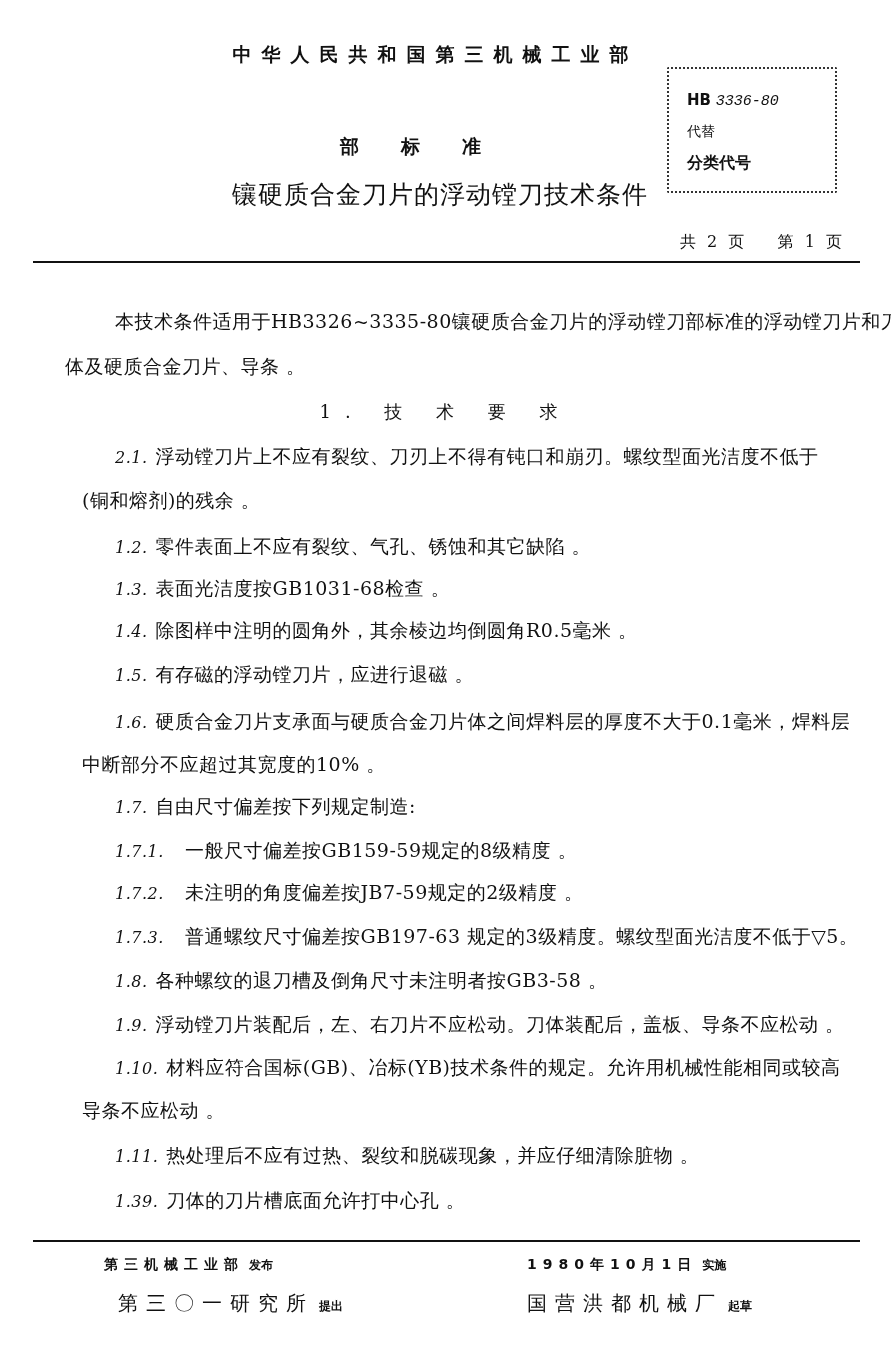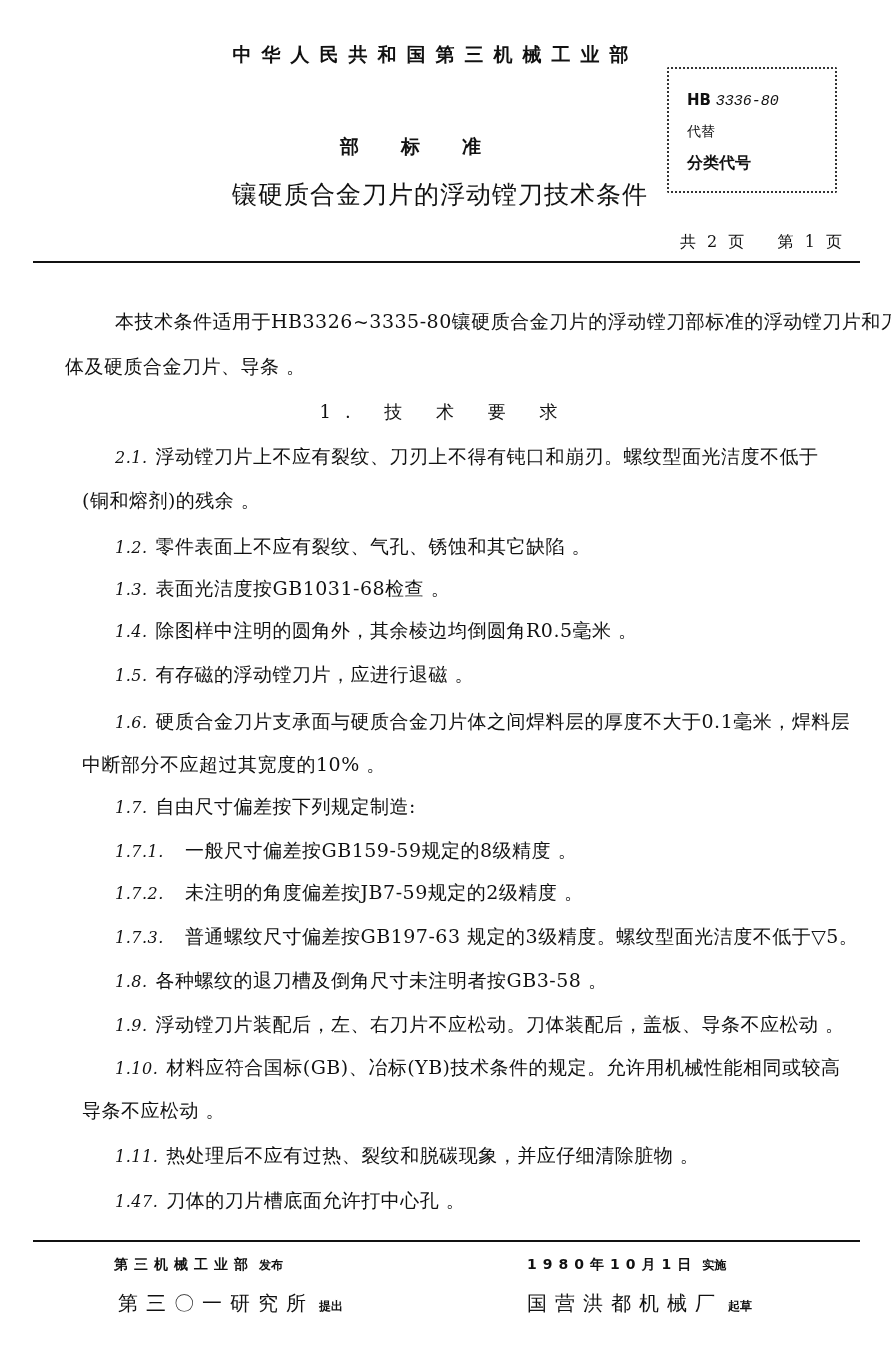--- a/index.html
+++ b/index.html
@@ -113,26 +113,26 @@
 </div>
 <div class="abs para" style="top:1055px;left:115px">
   <span class="num">1.10.</span><span>材料应符合国标(GB)、冶标(YB)技术条件的规定。允许用机械性能相同或较高</span>
 </div>
 <div class="abs para" style="top:1098px;left:82px">导条不应松动 。</div>
 
 <div class="abs para" style="top:1143px;left:115px">
   <span class="num">1.11.</span><span>热处理后不应有过热、裂纹和脱碳现象，并应仔细清除脏物 。</span>
 </div>
 <div class="abs para" style="top:1188px;left:115px">
-  <span class="num">1.47.</span><span>刀体的刀片槽底面允许打中心孔 。</span>
+  <span class="num">1.39.</span><span>刀体的刀片槽底面允许打中心孔 。</span>
 </div>
 
 <div class="abs rule" style="top:1240px"></div>
 
-<div class="abs" style="top:1254px;left:114px">
+<div class="abs" style="top:1254px;left:104px">
   <span class="foot-b">第三机械工业部</span>
   <span class="small-b">发布</span>
 </div>
 <div class="abs" style="top:1254px;left:527px">
   <span class="foot-b">1980年10月1日</span>
   <span class="small-b">实施</span>
 </div>
 <div class="abs" style="top:1290px;left:118px">
   <span class="foot" style="font-size:20px;letter-spacing:8px">第三〇一研究所</span>
   <span class="small-b">提出</span>

